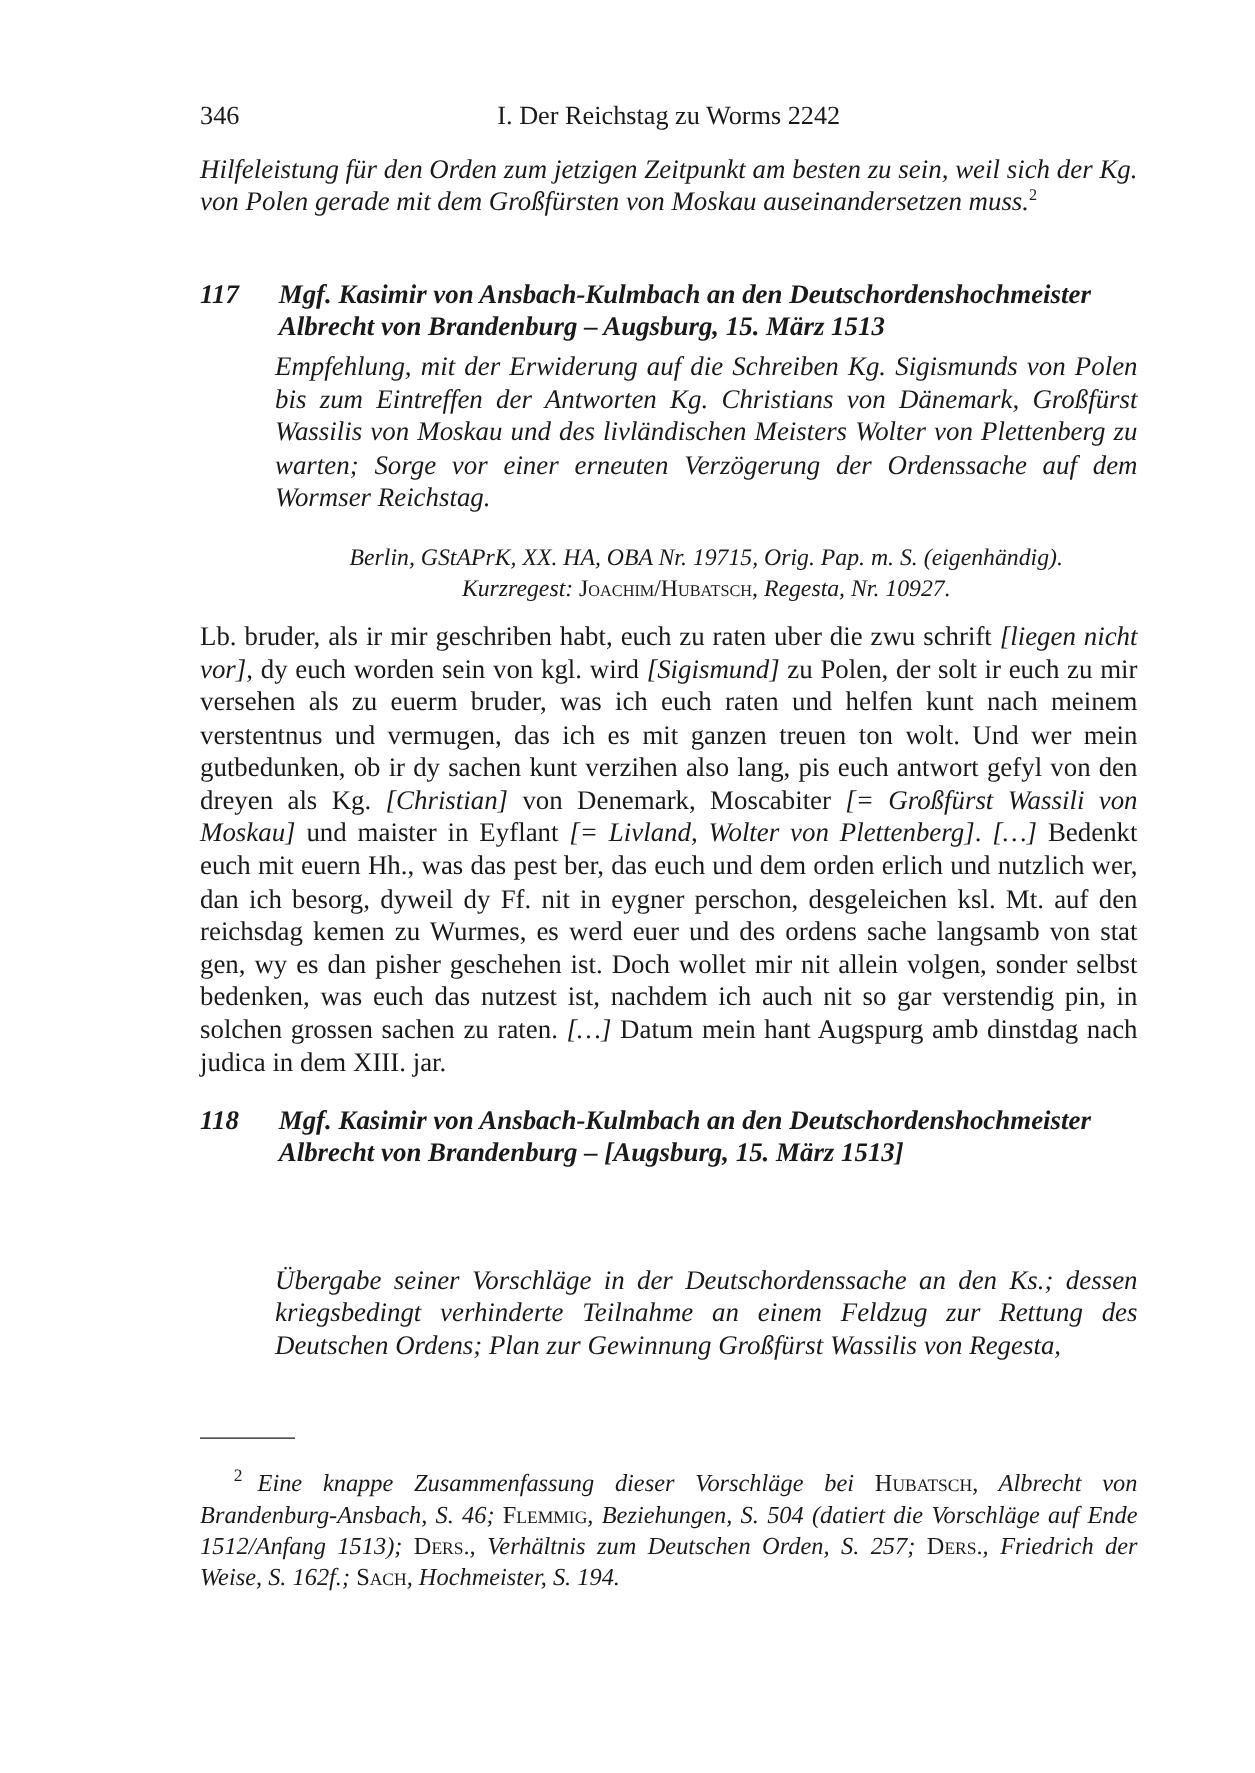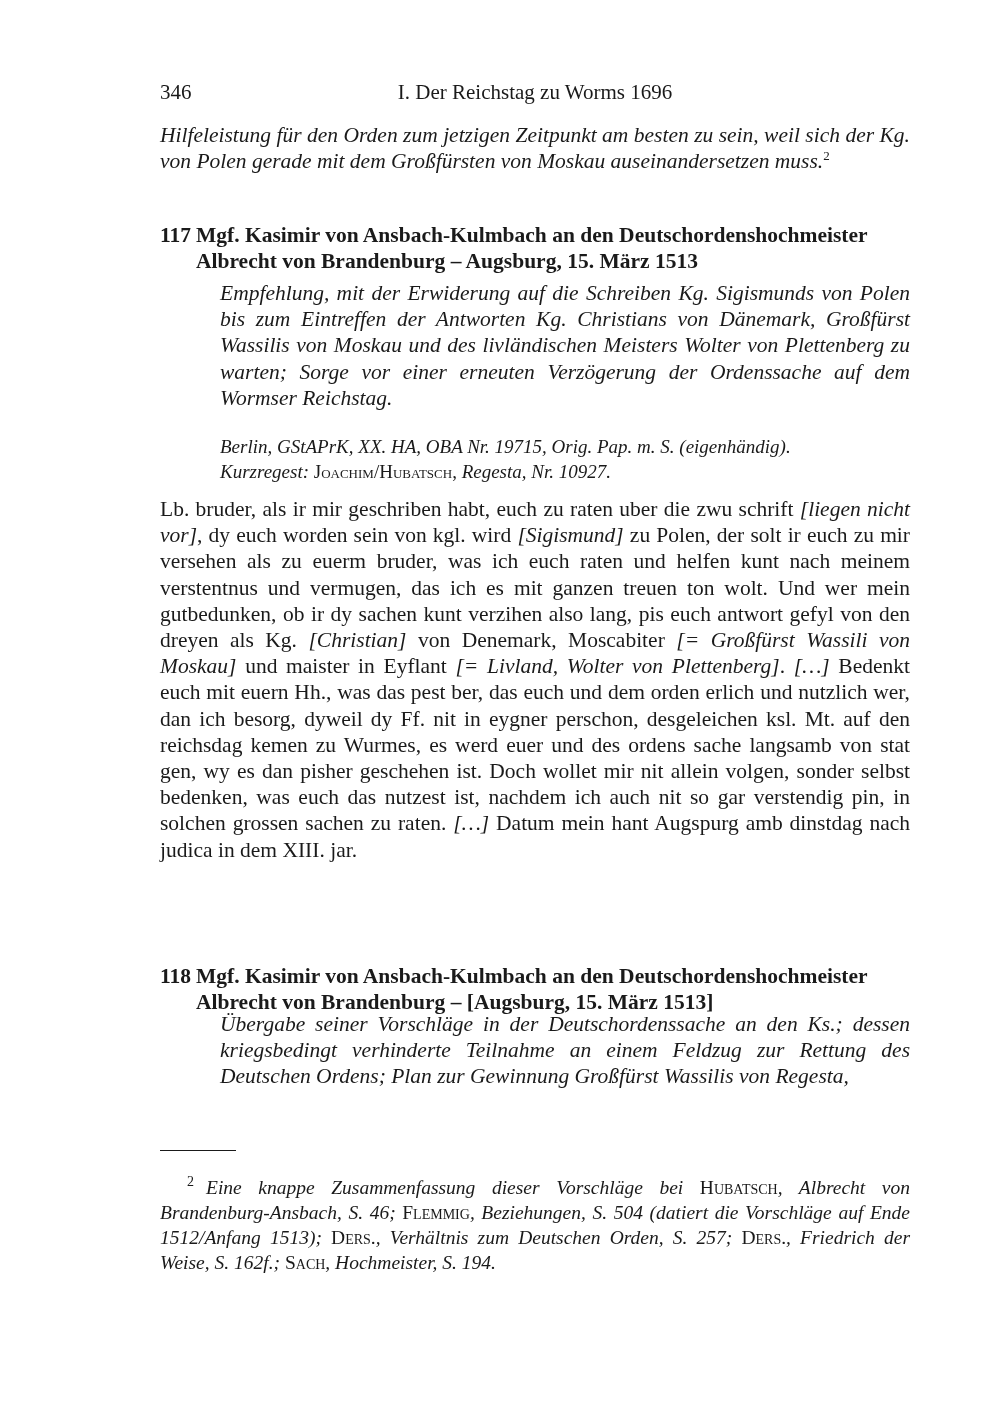--- a/index.html
+++ b/index.html
@@ -6,58 +6,58 @@
   body { width:1004px; height:1418px; position:relative; overflow:hidden;
          font-family:"Liberation Serif","DejaVu Serif",serif; color:#1a1a1a; }
   .page { position:absolute; left:160px; top:0; width:750px; }
   .running-head { position:absolute; top:80px; left:0; width:750px; height:28px; font-size:21px; }
   .page-number { position:absolute; left:0; top:0; }
   .running-title { position:absolute; left:0; width:750px; text-align:center; top:0; }
   .para { font-size:21.5px; line-height:26.2px; text-align:justify; margin:0; }
   .it { font-style:italic; }
   .sc { font-variant:small-caps; font-style:normal; }
   .carry { position:absolute; top:122px; left:0; width:750px; }
-  .entry-head { position:absolute; left:0; width:750px; font-weight:bold; font-size:21.5px; line-height:26.2px; }
+  .entry-head { position:absolute; left:0; width:750px; font-weight:bold; font-size:21.5px; line-height:26.2px;font-style:italic; }
   .entry-num { position:absolute; left:0; top:0; }
-  .entry-title { margin-left:36px; text-align:left; }
+  .entry-title { margin-left:63px; text-align:left; }
   .regest { position:absolute; left:60px; width:690px; }
   .source { font-size:19px; line-height:25px; font-style:italic; margin:0; }
   .body-text { position:absolute; left:0; width:750px; top:496px; }
   sup { font-size:13px; vertical-align:super; line-height:0; font-style:normal; }
   .fn-rule { position:absolute; left:0; top:1150px; width:76px; height:1px; background:#1a1a1a; }
   .footnote { position:absolute; left:0; top:1155px; width:750px; font-size:19.5px; line-height:25px; text-align:justify; }
   .fn-mark { font-size:14px; vertical-align:super; line-height:0; margin-left:27px; margin-right:12px; font-style:normal; }
 </style>
 </head>
 <body>
 
 <div class="page">
 
   <div class="running-head">
     <span class="page-number">346</span>
-    <span class="running-title">I. Der Reichstag zu Worms 1696</span>
+    <span class="running-title">I. Der Reichstag zu Worms 2242</span>
   </div>
 
   <p class="para it carry"><span>Hilfeleistung für den Orden zum jetzigen Zeitpunkt am besten zu sein, weil sich der Kg. von Polen gerade mit dem Großfürsten von Moskau auseinandersetzen muss.</span><sup>2</sup></p>
 
   <div class="entry-head" style="top:222px;">
     <span class="entry-num">117</span>
     <div class="entry-title">Mgf. Kasimir von Ansbach-Kulmbach an den Deutschordenshochmeister Albrecht von Brandenburg – Augsburg, 15. März 1513</div>
   </div>
 
   <p class="para it regest" style="top:280px;font-style:italic;">Empfehlung, mit der Erwiderung auf die Schreiben Kg. Sigismunds von Polen bis zum Eintreffen der Antworten Kg. Christians von Dänemark, Großfürst Wassilis von Moskau und des livländischen Meisters Wolter von Plettenberg zu warten; Sorge vor einer erneuten Verzögerung der Ordenssache auf dem Wormser Reichstag.</p>
 
-  <div class="regest" style="top:434px;">
+  <div class="regest" style="top:434px;text-align:center;">
     <p class="source">Berlin, GStAPrK, XX. HA, OBA Nr. 19715, Orig. Pap. m. S. (eigenhändig).</p>
     <p class="source"><span>Kurzregest:</span> <span class="sc">Joachim/Hubatsch,</span> <span>Regesta, Nr. 10927.</span></p>
   </div>
 
   <p class="para body-text"><span>Lb. bruder, als ir mir geschriben habt, euch zu raten uber die zwu schrift </span><span class="it">[liegen nicht vor]</span><span>, dy euch worden sein von kgl. wird </span><span class="it">[Sigismund]</span><span> zu Polen, der solt ir euch zu mir versehen als zu euerm bruder, was ich euch raten und helfen kunt nach meinem verstentnus und vermugen, das ich es mit ganzen treuen ton wolt. Und wer mein gutbedunken, ob ir dy sachen kunt verzihen also lang, pis euch antwort gefyl von den dreyen als Kg. </span><span class="it">[Christian]</span><span> von Denemark, Moscabiter </span><span class="it">[= Großfürst Wassili von Moskau]</span><span> und maister in Eyflant </span><span class="it">[= Livland, Wolter von Plettenberg]</span><span>. </span><span class="it">[…]</span><span> Bedenkt euch mit euern Hh., was das pest ber, das euch und dem orden erlich und nutzlich wer, dan ich besorg, dyweil dy Ff. nit in eygner perschon, desgeleichen ksl. Mt. auf den reichsdag kemen zu Wurmes, es werd euer und des ordens sache langsamb von stat gen, wy es dan pisher geschehen ist. Doch wollet mir nit allein volgen, sonder selbst bedenken, was euch das nutzest ist, nachdem ich auch nit so gar verstendig pin, in solchen grossen sachen zu raten. </span><span class="it">[…]</span><span> Datum mein hant Augspurg amb dinstdag nach judica in dem XIII. jar.</span></p>
 
-  <div class="entry-head" style="top:963px;">
+  <div class="entry-head" style="top:883px;">
     <span class="entry-num">118</span>
     <div class="entry-title">Mgf. Kasimir von Ansbach-Kulmbach an den Deutschordenshochmeister Albrecht von Brandenburg – [Augsburg, 15. März 1513]</div>
   </div>
 
   <p class="para it regest" style="top:1011px;">Übergabe seiner Vorschläge in der Deutschordenssache an den Ks.; dessen kriegsbedingt verhinderte Teilnahme an einem Feldzug zur Rettung des Deutschen Ordens; Plan zur Gewinnung Großfürst Wassilis von Regesta,</p>
 
   <div class="fn-rule"></div>
   <p class="footnote it"><span class="fn-mark">2</span><span>Eine knappe Zusammenfassung dieser Vorschläge bei </span><span class="sc">Hubatsch</span><span>, Albrecht von Brandenburg-Ansbach, S. 46; </span><span class="sc">Flemmig</span><span>, Beziehungen, S. 504 (datiert die Vorschläge auf Ende 1512/Anfang 1513); </span><span class="sc">Ders.</span><span>, Verhältnis zum Deutschen Orden, S. 257; </span><span class="sc">Ders.</span><span>, Friedrich der Weise, S. 162f.; </span><span class="sc">Sach</span><span>, Hochmeister, S. 194.</span></p>
 
 </div>

